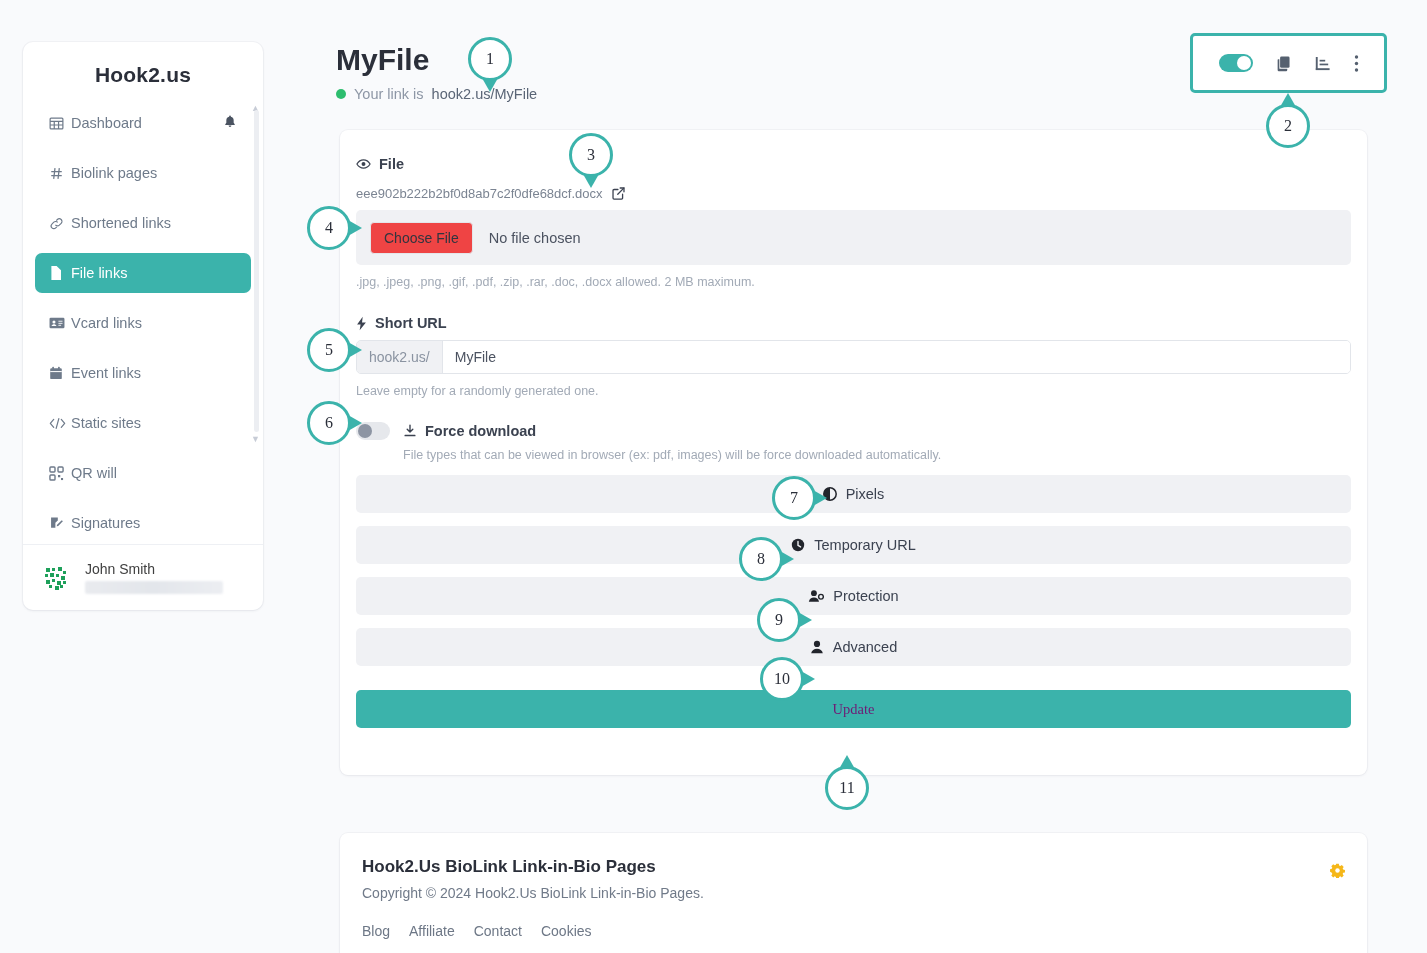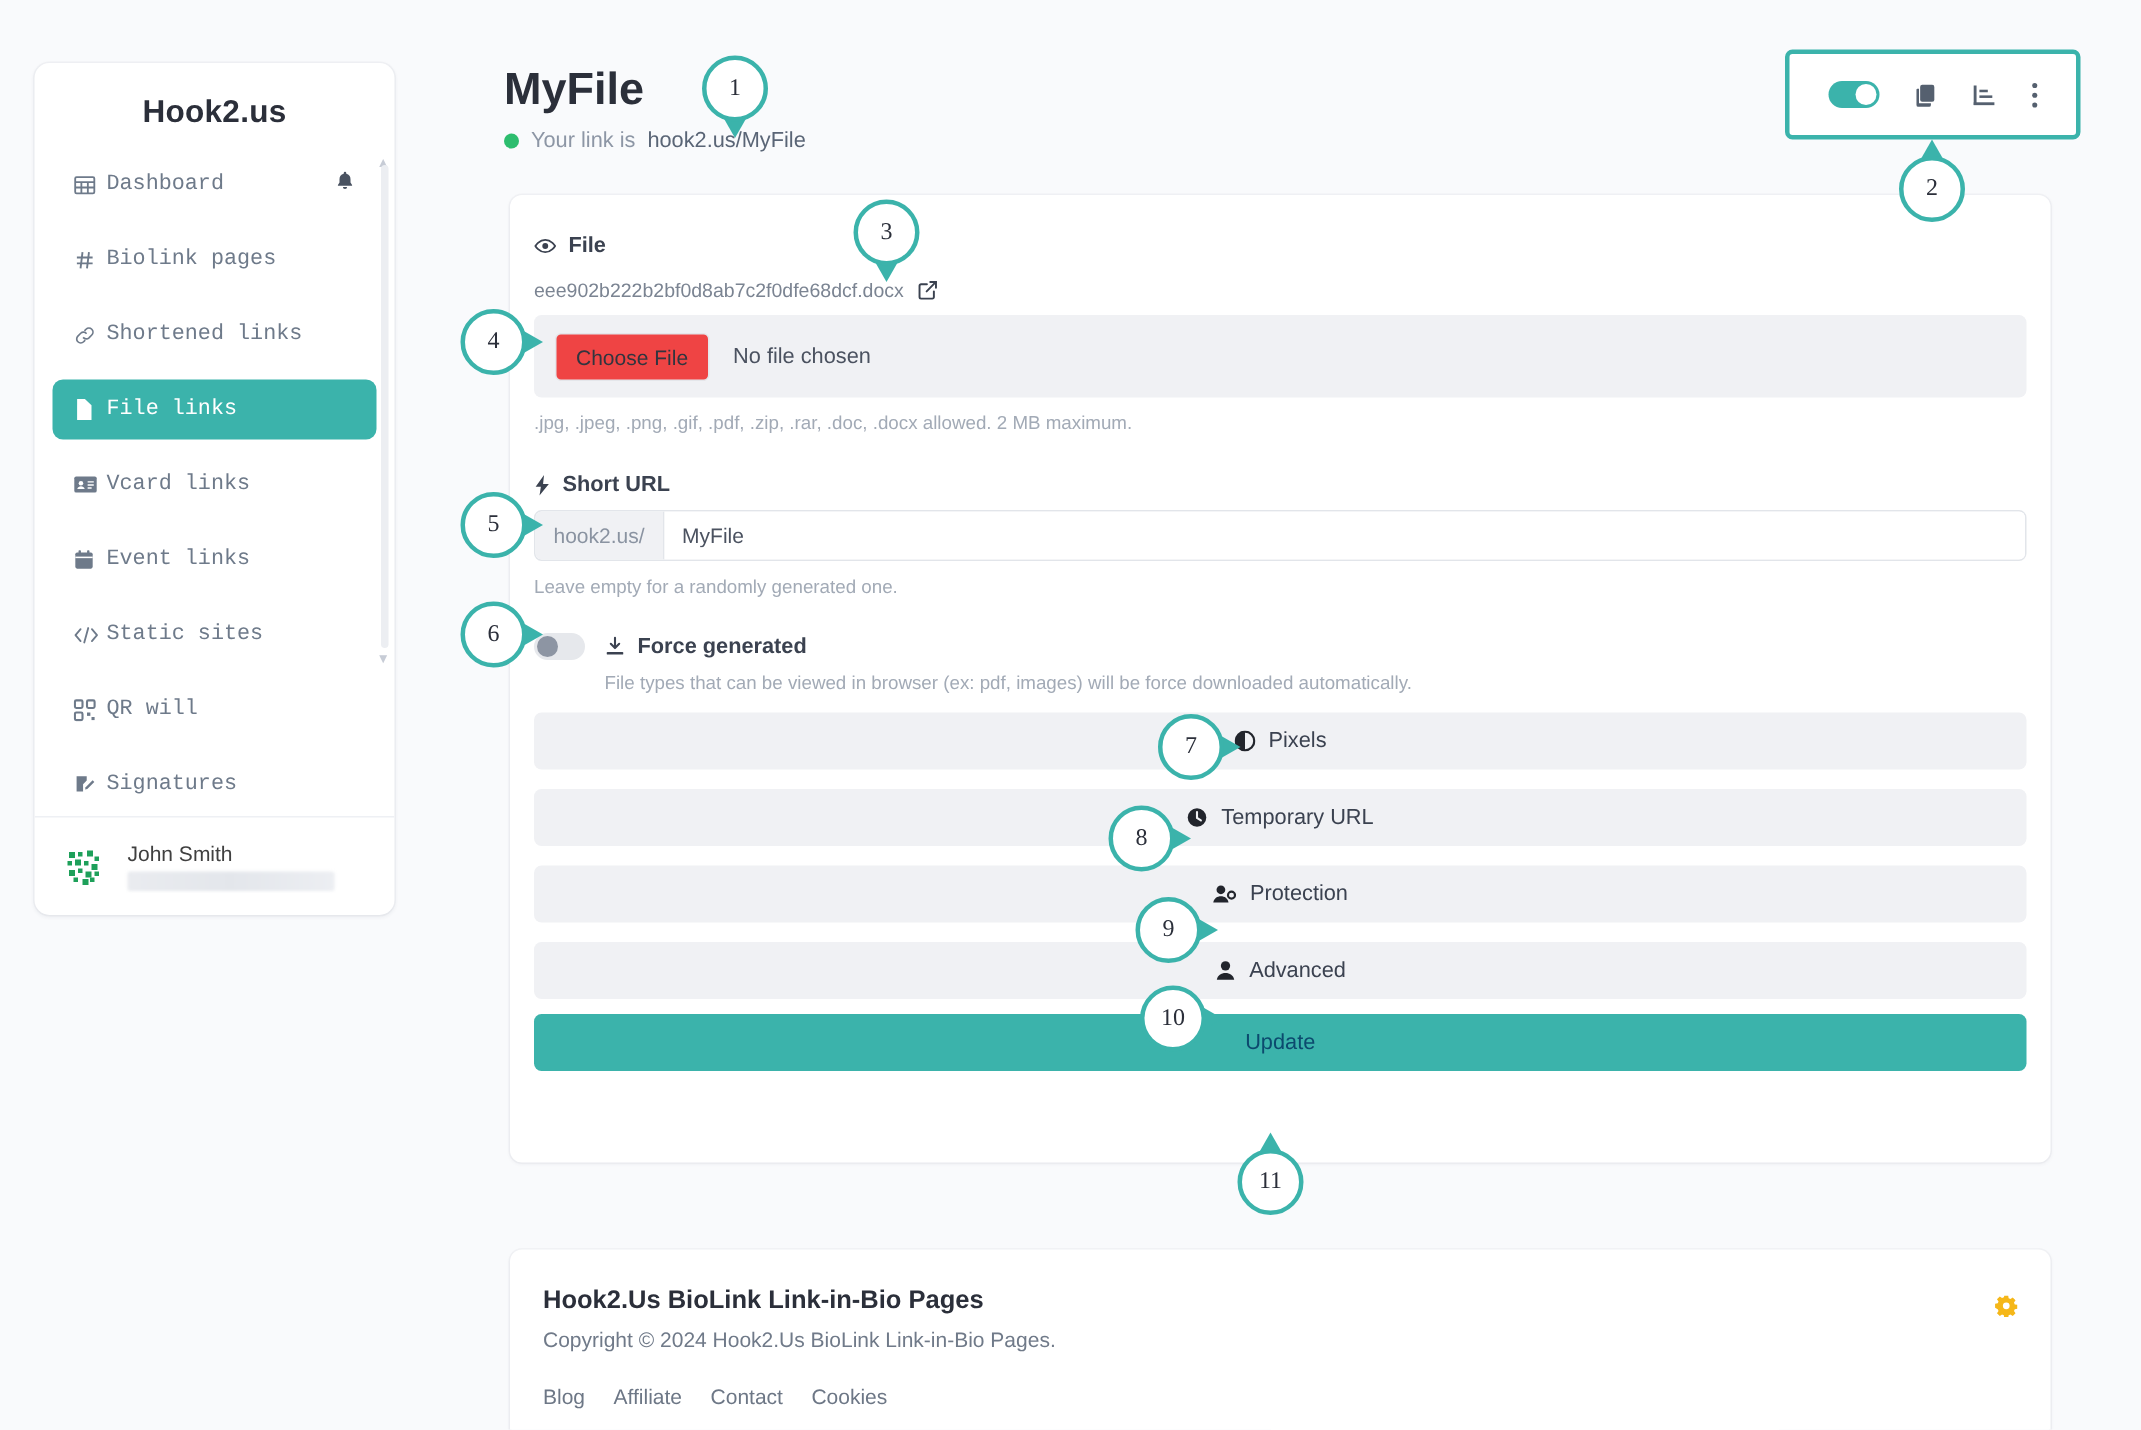--- a/index.html
+++ b/index.html
@@ -20,21 +20,21 @@
     border-radius: 10px;
     box-shadow: 0 1px 3px rgba(30,40,70,.07), 0 0 0 1px rgba(30,40,70,.03);
     overflow: hidden;
   }
   .brand {
     text-align: center;
     font-size: 21px; font-weight: 700; color: #2b2f3a;
     padding: 21px 0 16px 0;
     letter-spacing: .2px;
   }
-  .nav { position: relative; padding: 0 12px; font-family: Liberation Mono, monospace; }
+  .nav { position: relative; padding: 0 12px; }
   .nav-item {
     display: flex; align-items: center;
     height: 40px;
     margin-bottom: 10px;
     padding: 0 14px;
     border-radius: 7px;
     color: #6e7a8a;
     font-size: 14.5px;
     cursor: pointer;
   }
@@ -203,26 +203,26 @@
     margin-top: 13px;
     height: 38px; background: #f0f1f4; border-radius: 5px;
     display: flex; align-items: center; justify-content: center;
     gap: 9px;
     font-size: 14.5px; color: #3b4250;
     cursor: pointer;
   }
   .acc-ico { display: inline-flex; color: #22252c; }
 
   .update-btn {
-    margin-top: 10px;
+    margin-top: 24px;
     height: 38px; background: #3bb3ab;
     border: 0; border-radius: 5px;
     width: 100%;
-    color: #0c4a6e; font-size: 14.5px;
-    font-family: Liberation Sans, sans-serif;
+    color: #701a75; font-size: 14.5px;
+    font-family: Liberation Serif, serif;
     cursor: pointer;
   }
 
   
   .footer-card {
     position: absolute; left: 40px; top: 833px;
     width: 1027px; height: 160px;
     padding: 24px 22px;
   }
   .footer-title { font-size: 17px; font-weight: 700; color: #2b2f3a; }
@@ -508,21 +508,21 @@
       
       <div class="switch-row">
         <span class="tg-off"></span>
         <span class="switch-label">
           <span class="label-ico">
             <svg width="14" height="14" viewBox="0 0 15 15" fill="currentColor">
               <path d="M7.5 1.2v6.2M4.5 5.6l3 3 3-3" stroke="currentColor" stroke-width="1.5" fill="none" stroke-linecap="round" stroke-linejoin="round"></path>
               <rect x="1.6" y="11.4" width="11.8" height="1.8" rx=".6"></rect>
             </svg>
           </span>
-          <span>Force generated</span>
+          <span>Force download</span>
         </span>
       </div>
       <div class="switch-help">File types that can be viewed in browser (ex: pdf, images) will be force downloaded automatically.</div>
 
       
       <div class="acc">
         <span class="acc-ico">
           <svg width="14" height="14" viewBox="0 0 14 14">
             <circle cx="7" cy="7" r="6.2" fill="none" stroke="currentColor" stroke-width="1.5"></circle>
             <path d="M7 .8a6.2 6.2 0 000 12.4z" fill="currentColor"></path>

